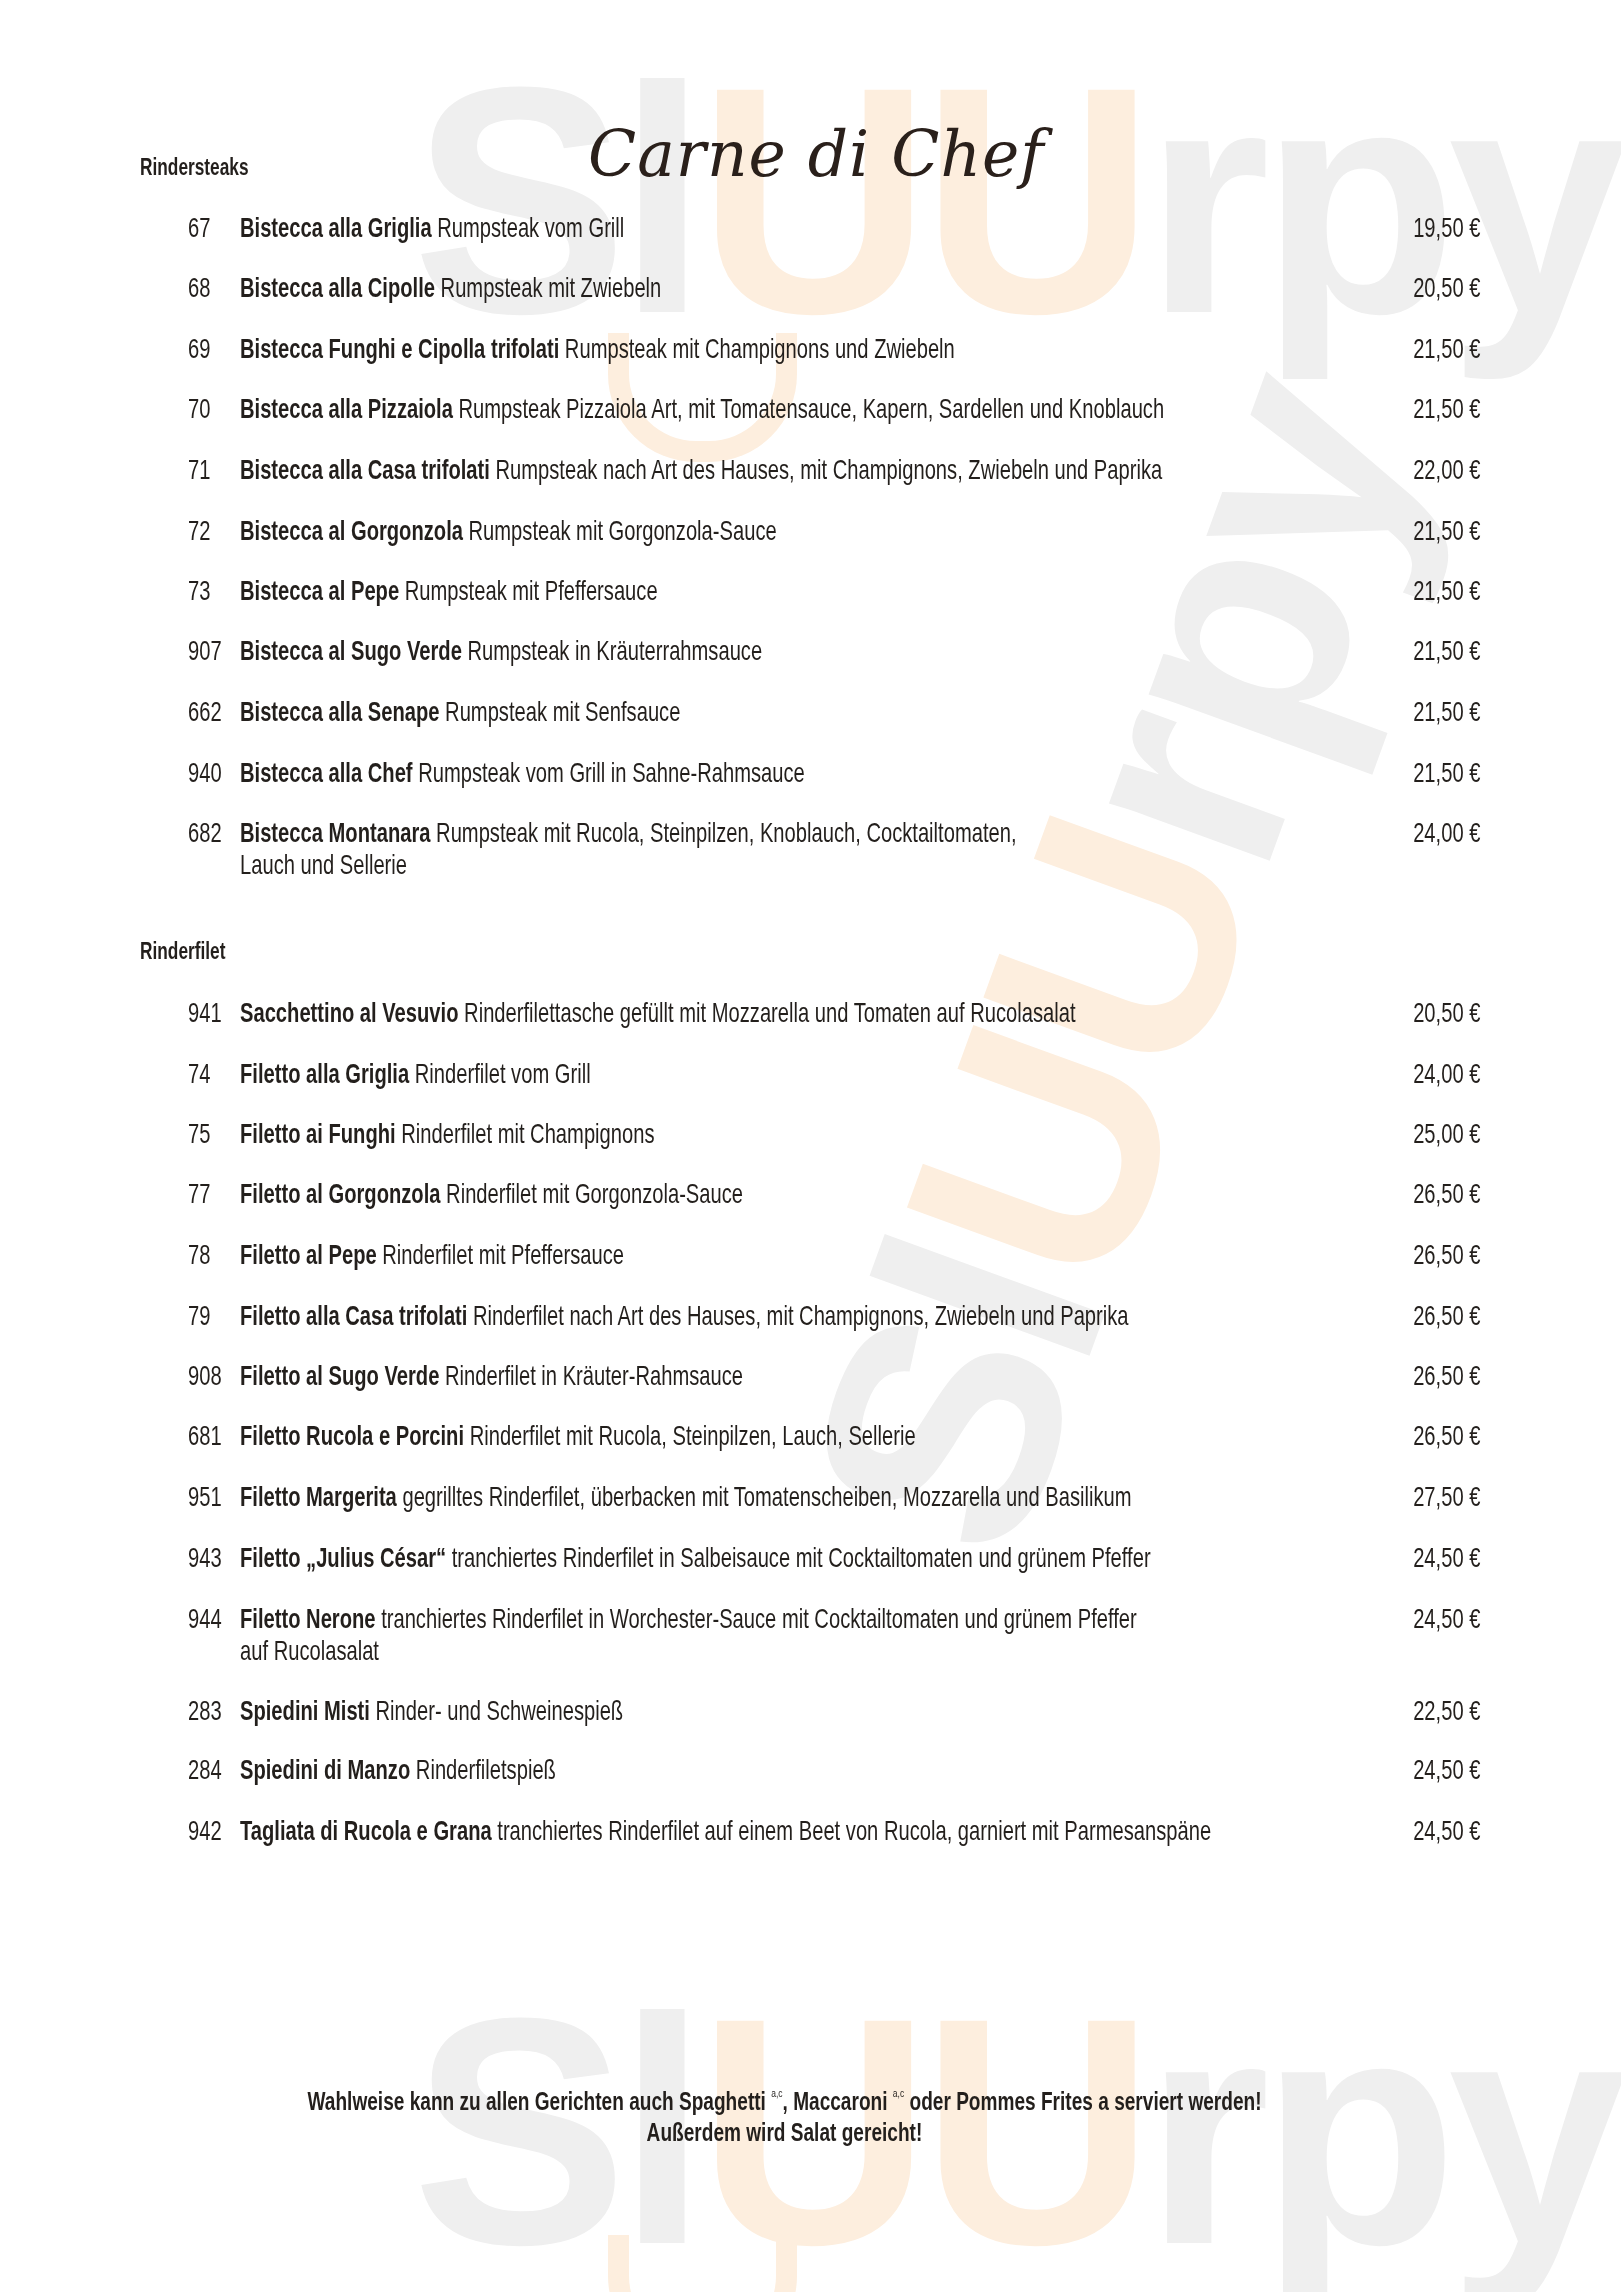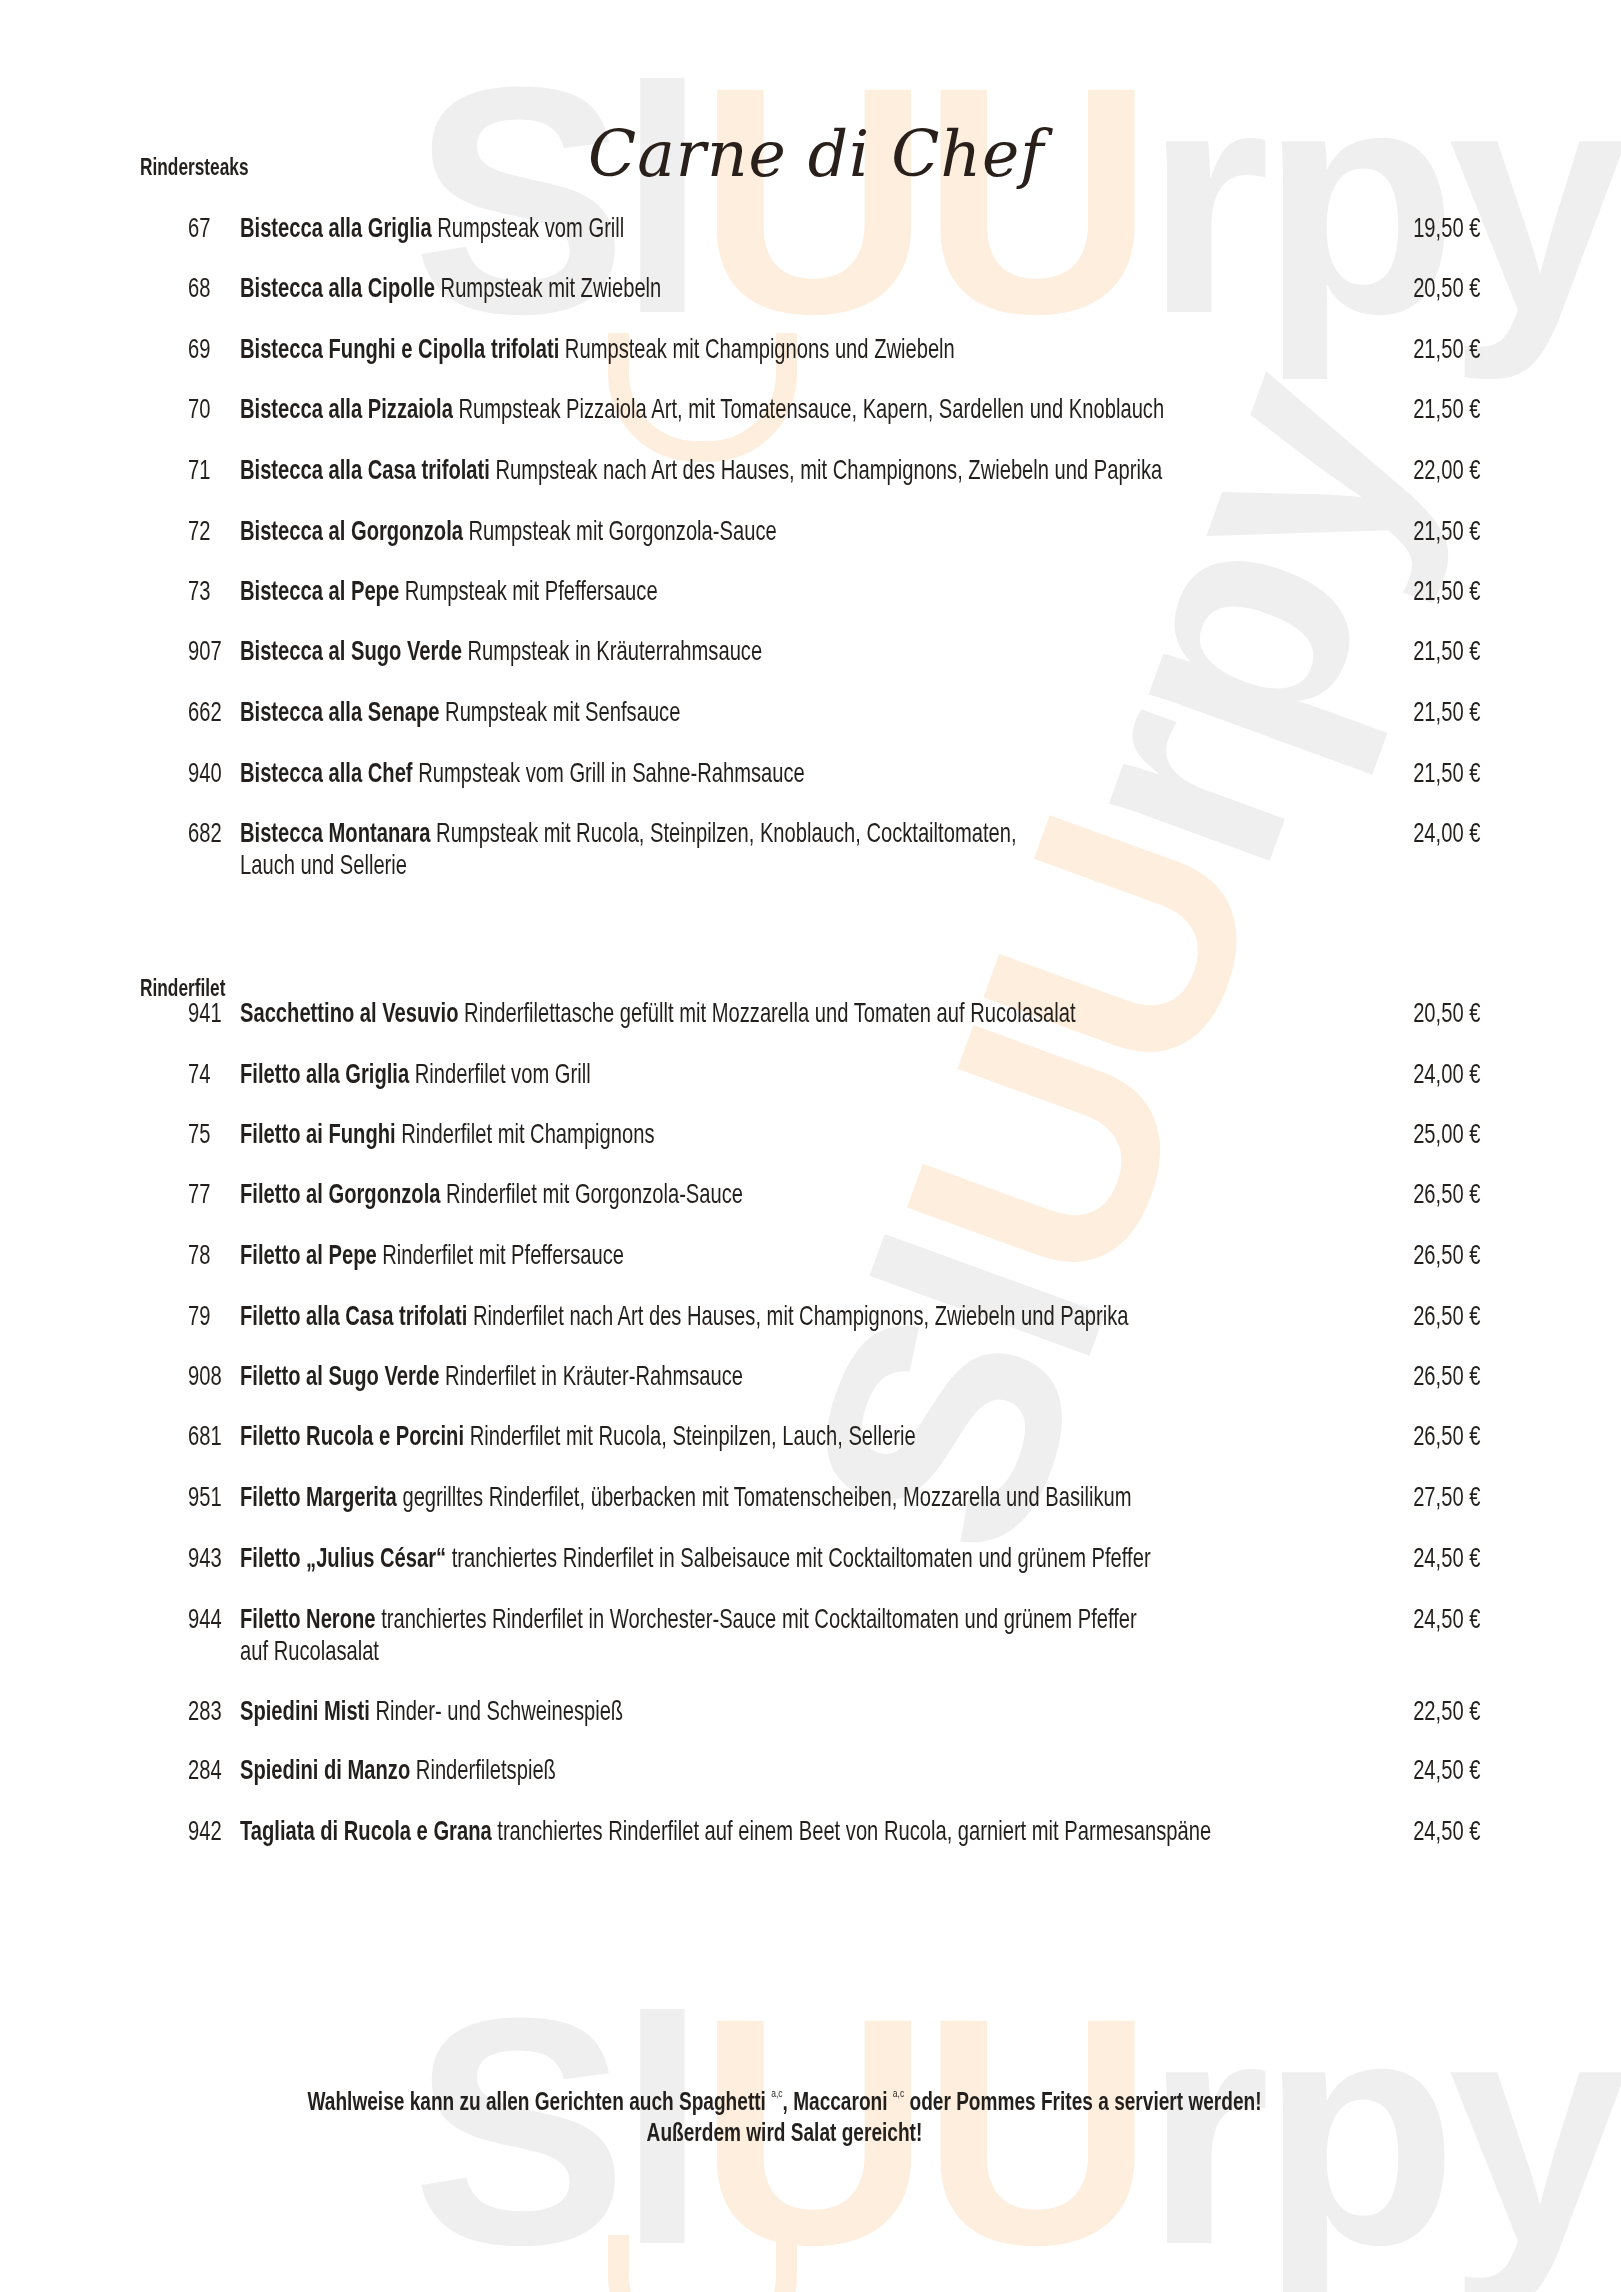--- a/index.html
+++ b/index.html
@@ -97,21 +97,21 @@
       <span class="desc"><span class="cond"><b>Bistecca alla Chef</b> <span>Rumpsteak vom Grill in Sahne-Rahmsauce</span></span></span>
       <span class="price"><span class="cond">21,50 €</span></span>
     </div>
     <div class="row" style="top: 817px;">
       <span class="num"><span class="cond">682</span></span>
       <span class="desc"><span class="cond"><b>Bistecca Montanara</b> <span>Rumpsteak mit Rucola, Steinpilzen, Knoblauch, Cocktailtomaten,</span><br><span>Lauch und Sellerie</span></span></span>
       <span class="price"><span class="cond">24,00 €</span></span>
     </div>
   </div>
 
-<div class="sect" style="top:974px;text-align:center;">
+<div class="sect" style="top:937px;text-align:center;">
   <span class="cond">Rinderfilet</span>
 </div>
 
 <div id="sec1">
     <div class="row" style="top: 997px;">
       <span class="num"><span class="cond">941</span></span>
       <span class="desc"><span class="cond"><b>Sacchettino al Vesuvio</b> <span>Rinderfilettasche gefüllt mit Mozzarella und Tomaten auf Rucolasalat</span></span></span>
       <span class="price"><span class="cond">20,50 €</span></span>
     </div>
     <div class="row" style="top: 1058px;">

